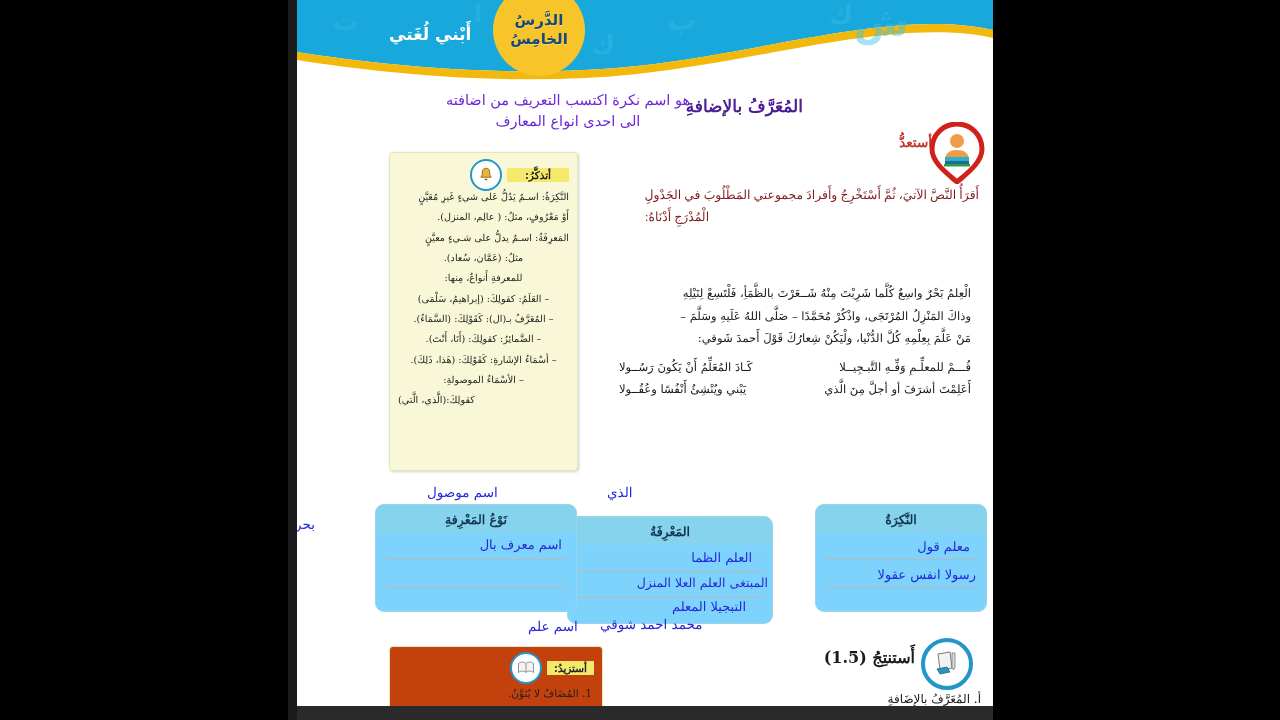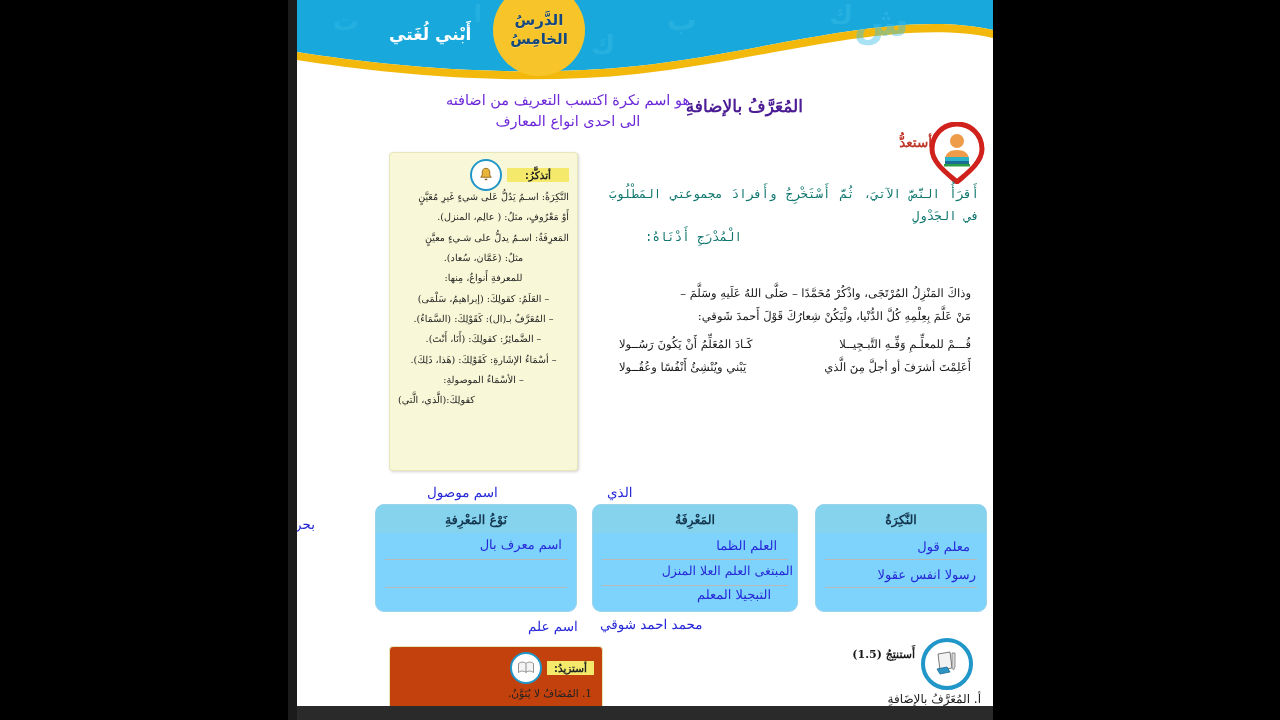--- a/index.html
+++ b/index.html
@@ -36,22 +36,22 @@
   .hand-note-top{position:absolute;right:300px;top:90px;width:250px;color:#6d28d9;
      font-size:14.5px;line-height:1.45;text-align:center;
      font-family:"DejaVu Serif","Liberation Serif",serif;}
 
   
   .astaid-wrap{position:absolute;right:3px;top:120px;width:120px;height:62px;text-align:right;}
   .astaid-label{position:absolute;right:58px;top:14px;color:#c0392b;font-size:13.5px;font-weight:700;
      font-family:"DejaVu Serif",serif;}
 
   
-  .instr{position:absolute;right:14px;top:185px;width:370px;color:#0f766e;font-size:12.4px;
-     line-height:1.75;text-align:justify;font-family:Liberation Mono, monospace;}
+  .instr{position:absolute;right:14px;top:185px;width:370px;color:#7f1d1d;font-size:12.4px;
+     line-height:1.75;text-align:justify;font-family:Liberation Serif, serif;}
   .instr .l2{display:block;text-align:left;margin-left:36px;}
 
   .cursor-I{position:absolute;left:205px;top:163px;color:#222;font-size:15px;font-family:"Liberation Serif",serif;}
 
   
   .passage{position:absolute;right:22px;top:282px;width:352px;color:#1a1a1a;font-size:11.6px;
      line-height:1.95;text-align:justify;font-family:"DejaVu Serif","Liberation Serif",serif;}
   .passage p{margin:0;}
   .verse{margin-top:6px;}
   .verse div{display:flex;justify-content:space-between;gap:10px;}
@@ -71,30 +71,30 @@
   
   .tbl{position:absolute;top:504px;height:106px;background:#7dd3fc;border:1.4px solid #9ad3ea;border-radius:9px;overflow:hidden;}
   .tbl .th{height:28px;background:#86d3ee;display:flex;align-items:center;justify-content:center;
      font-size:12.5px;font-weight:600;color:#13364e;font-family:"DejaVu Serif","Liberation Serif",serif;}
   .tbl .tb{position:relative;height:76px;}
   .rule{position:absolute;left:9px;right:9px;height:1px;background:#b9b9b9;}
   .hand{position:absolute;color:#2628d8;font-size:13px;white-space:nowrap;
      font-family:"DejaVu Serif","Liberation Serif",serif;}
 
   .t-nakira{right:6px;width:170px;}
-  .t-marifa{right:195px;width:204px;}
+  .t-marifa{right:220px;width:204px;margin-top:12px;}
   .t-naw{right:416px;width:200px;}
 
   
   .hand-free{position:absolute;color:#2628d8;font-size:13.5px;white-space:nowrap;
      font-family:"DejaVu Serif","Liberation Serif",serif;}
 
   
   .astantij-wrap{position:absolute;right:10px;top:634px;width:250px;height:50px;}
-  .astantij-txt{position:absolute;right:68px;top:14px;font-size:11px;color:#1a1a1a;font-weight:600;
+  .astantij-txt{position:absolute;right:68px;top:14px;font-size:16px;color:#1a1a1a;font-weight:600;
      font-family:"DejaVu Serif","Liberation Serif",serif;white-space:nowrap;}
   .astantij-sub{position:absolute;right:12px;top:692px;font-size:12px;color:#1a1a1a;
      font-family:"DejaVu Serif","Liberation Serif",serif;white-space:nowrap;}
 
   .more{position:absolute;left:92px;top:646px;width:212px;height:60px;background:#c2410c;
      border:1px solid #e6e6b8;border-top-left-radius:4px;border-top-right-radius:4px;}
   .more-head{position:absolute;right:8px;top:5px;display:flex;align-items:center;gap:5px;flex-direction:row-reverse;}
   .more-chip{background:#f4e96b;padding:1px 7px;font-size:10.5px;font-weight:700;color:#222;
      font-family:"DejaVu Serif",serif;}
   .more-item{position:absolute;right:10px;top:40px;font-size:10.5px;color:#222;
@@ -159,20 +159,21 @@
     </div>
 
     <div class="cursor-I">I</div>
 
     <div class="instr">
       <span>أَقرَأُ النَّصَّ الآتيَ، ثُمَّ أَسْتَخْرِجُ وأَفرادَ مجموعتي المَطْلُوبَ في الجَدْولِ</span>
       <span class="l2">الْمُدْرَجِ أَدْنَاهُ:</span>
     </div>
 
     <div class="passage">
+      <p>الْعِلمُ بَحْرٌ واسِعٌ كُلَّما شَرِبْتَ مِنْهُ شَــعَرْتَ بالظَّمَأِ، فَلْتَسِعْ لِنَيْلِهِ</p>
       <p>وذاكَ المَنْزِلُ المُرْتَجَى، واذْكُرْ مُحَمَّدًا – صَلَّى اللهُ عَلَيهِ وسَلَّمَ –</p>
       <p>مَنْ عَلَّمَ بِعِلْمِهِ كُلَّ الدُّنْيا، ولْيَكُنْ شِعارُكَ قَوْلَ أَحمدَ شَوقي:</p>
       <div class="verse">
         <div>
           <span>قُـــمْ للمعلِّـمِ وَفِّـهِ التَّبـجِيــلا</span>
           <span>كَـادَ المُعَلِّمُ أَنْ يَكُونَ رَسُــولا</span>
         </div>
         <div>
           <span>أَعَلِمْتَ أشرَفَ أو أجلَّ مِنَ الَّذي</span>
           <span>يَبْني ويُنْشِئُ أَنْفُسًا وعُقُــولا</span>

